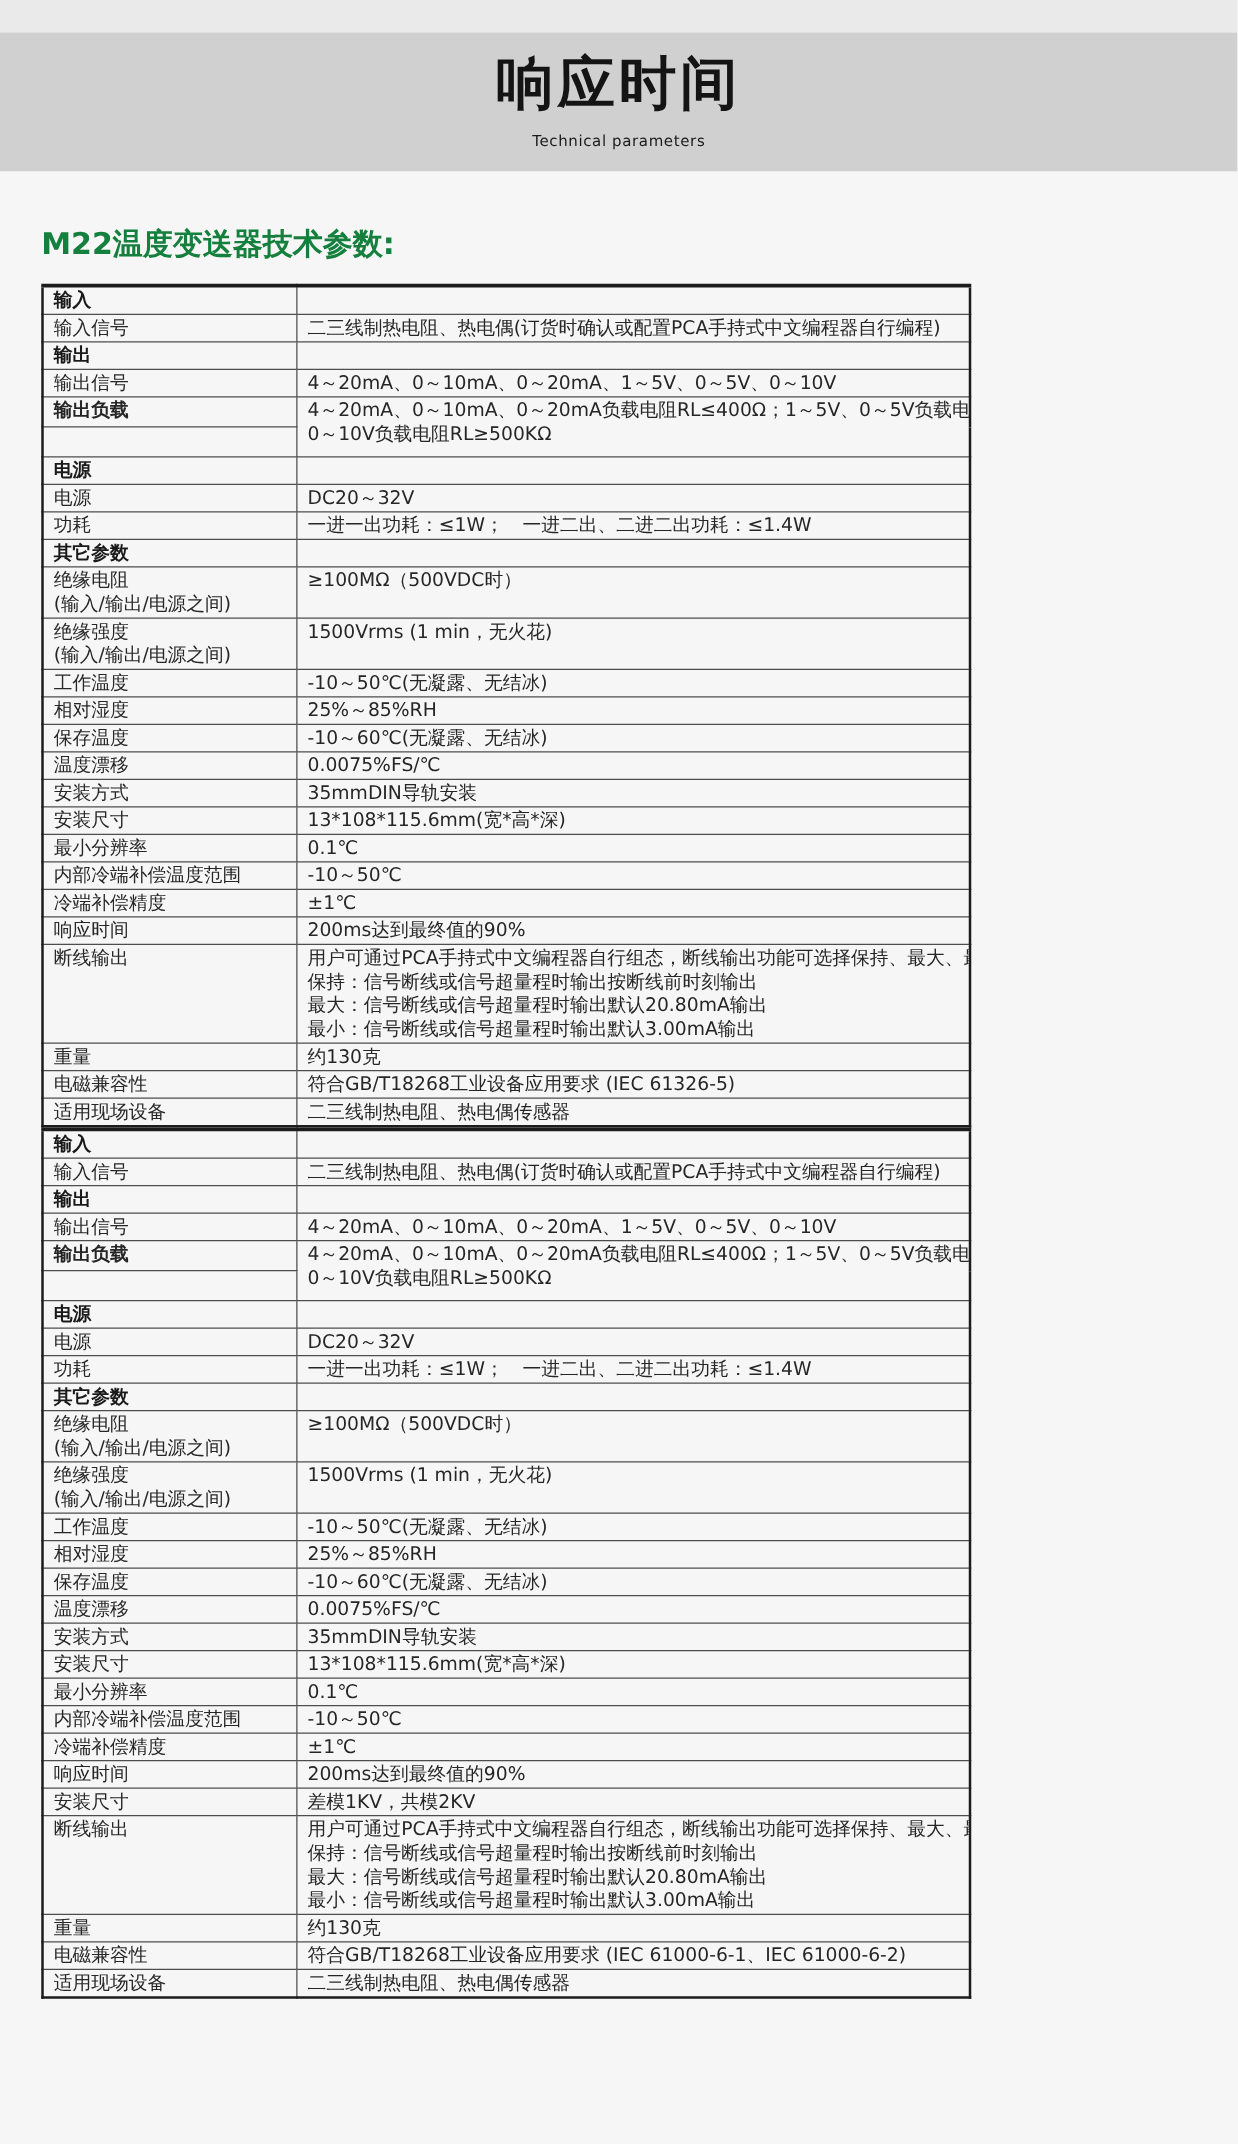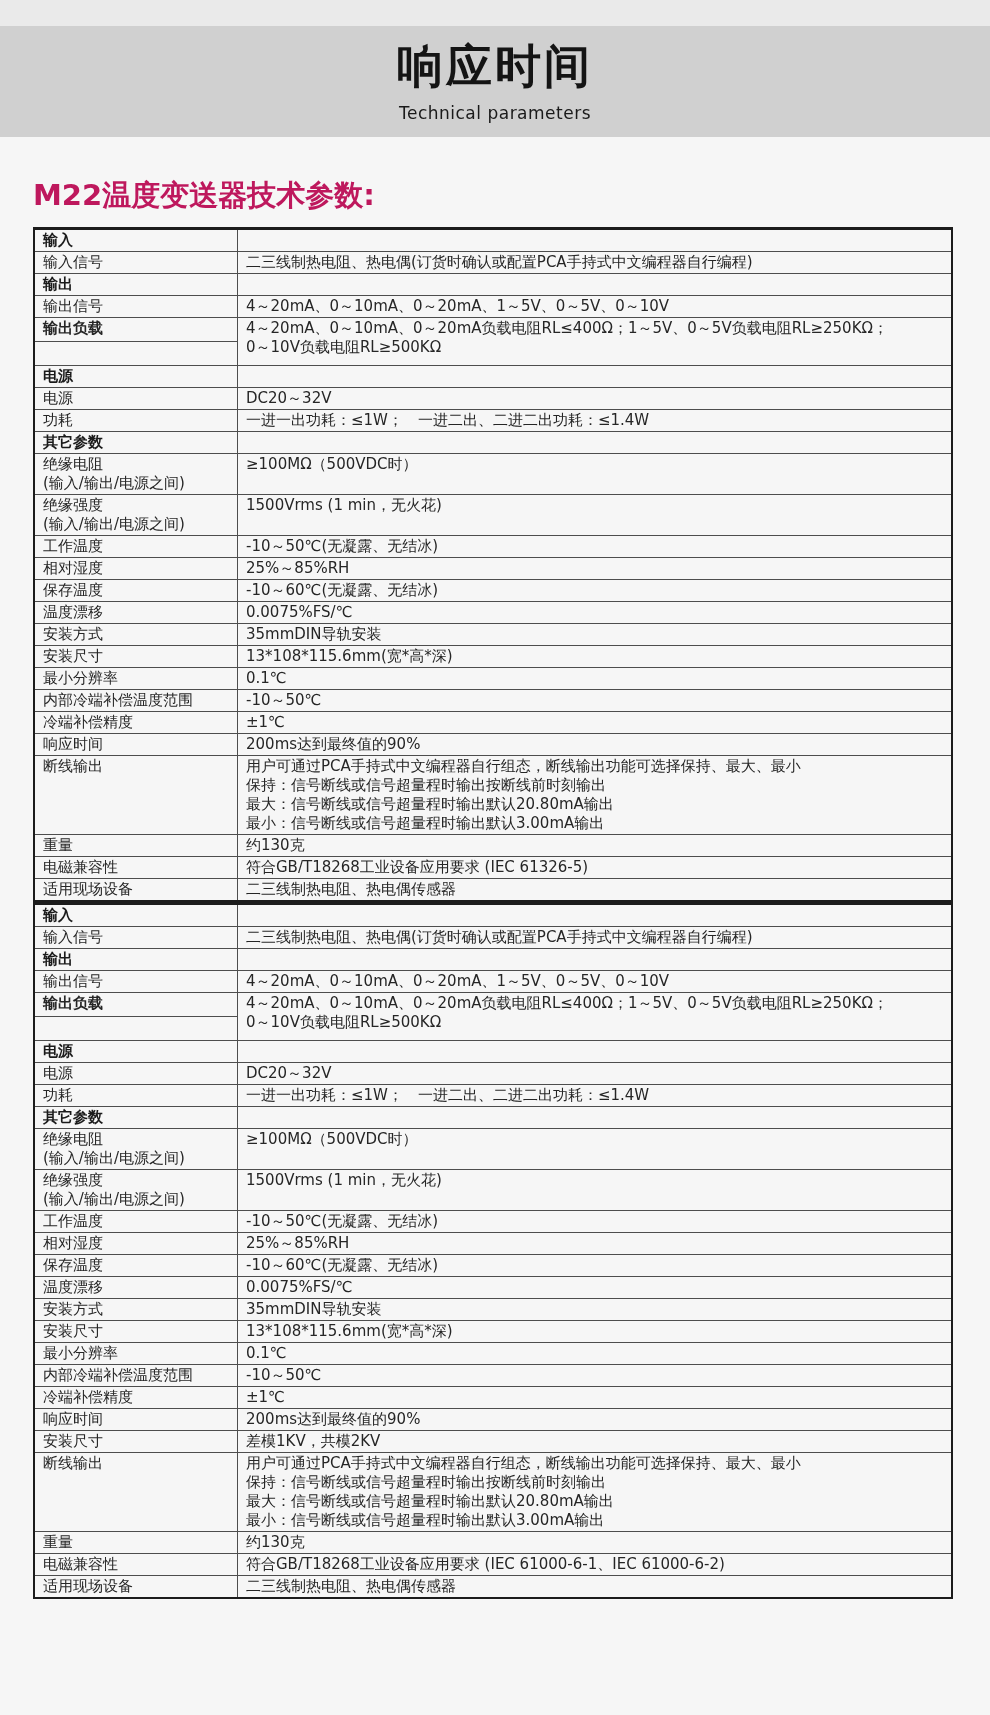--- a/index.html
+++ b/index.html
@@ -24,39 +24,39 @@
     justify-content: center;
   }
   .page-title {
     font-size: 46px;
     font-weight: bold;
     color: #141414;
     letter-spacing: 3px;
     line-height: 50px;
   }
   .page-subtitle {
-    font-size: 17px;
+    font-size: 12px;
     color: #1a1a1a;
     line-height: 19px;
     margin-top: 13px;
     letter-spacing: 0.5px;
   }
   .content {
     padding: 0 33px;
   }
   .section-heading {
-    font-size: 29px;
+    font-size: 24px;
     font-weight: bold;
-    color: #be185d;
+    color: #15803d;
     line-height: 32px;
   }
   .heading-1 { margin-top: 42px; margin-bottom: 16px; }
   .heading-2 { margin-top: 54px; margin-bottom: 22px; }
   table.spec-table {
-    width: 920px;
+    width: 744px;
     border-collapse: collapse;
     table-layout: fixed;
     border: 2px solid #1c1c1c;
     border-top-width: 3px;
   }
   table.spec-table td {
     border: 1px solid #4d4d4d;
     font-size: 15px;
     line-height: 19px;
     padding: 1px 8px;

